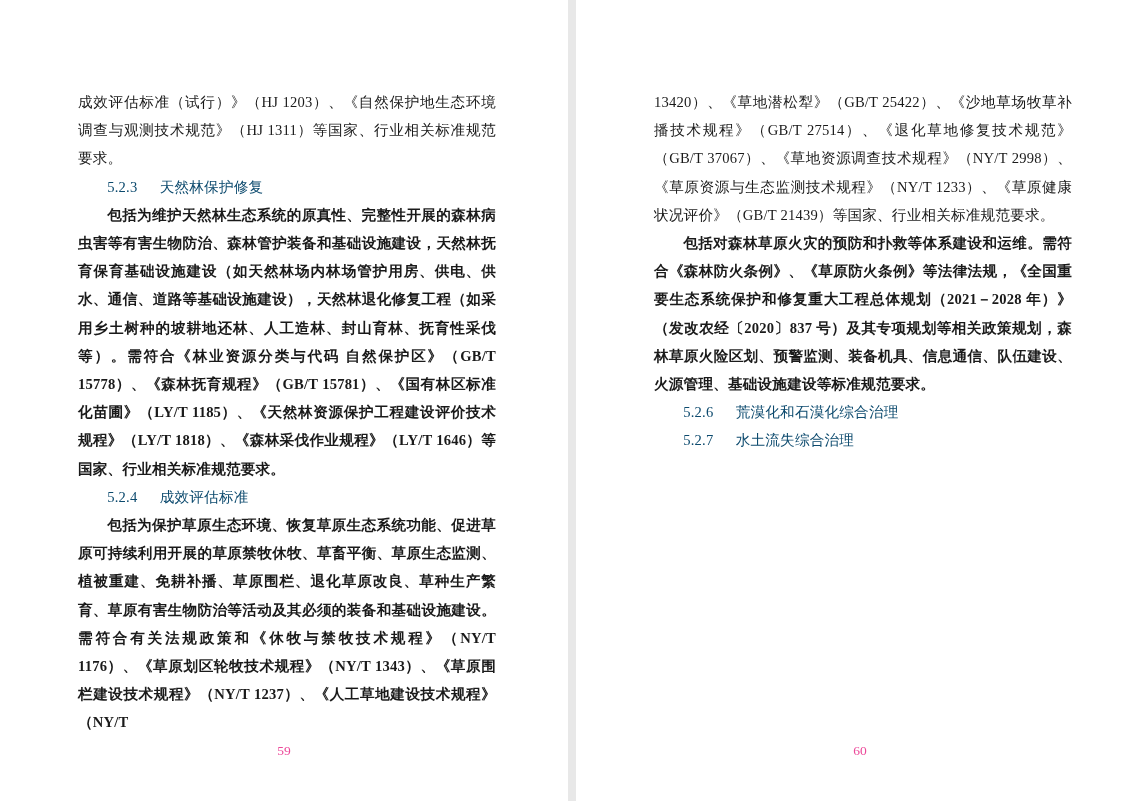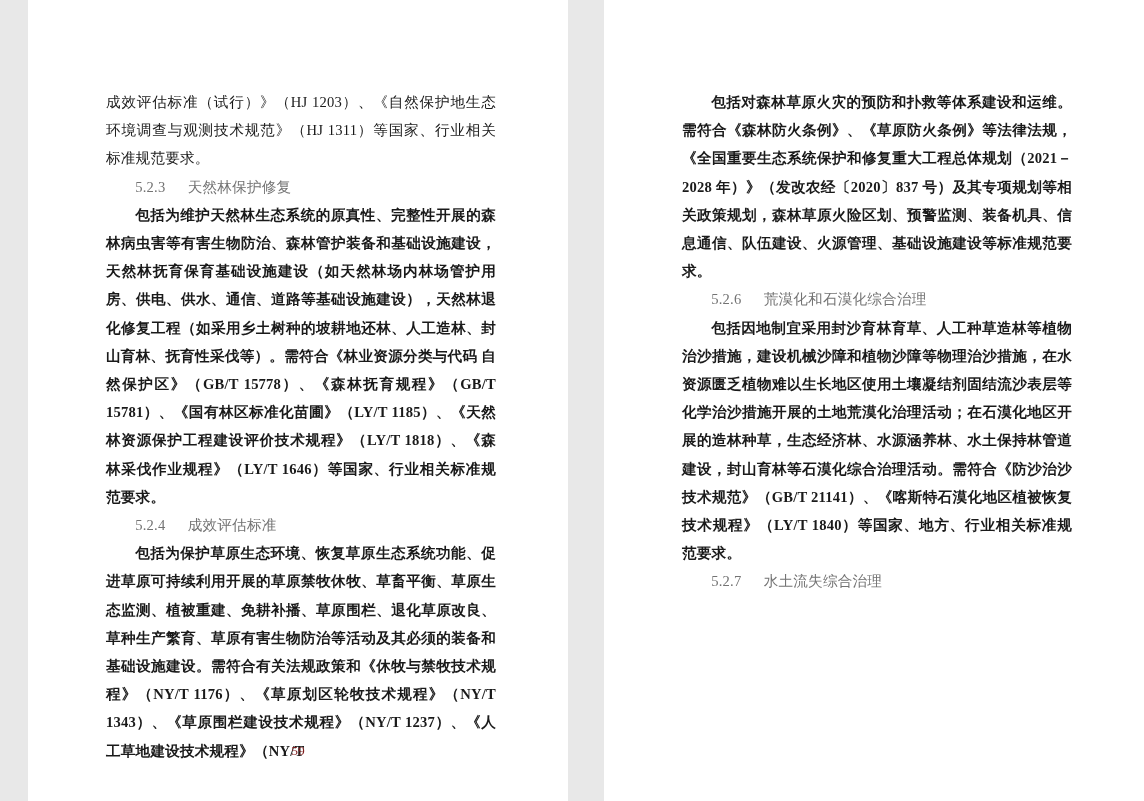--- a/index.html
+++ b/index.html
@@ -19,21 +19,20 @@
     gap: 8px;
     background: #e8e8e8;
   }
   .page {
     background: #ffffff;
     width: 640px;
     height: 801px;
     box-sizing: border-box;
     position: relative;
     overflow: hidden;
-    margin-left: 28px;
   }
   .page-inner {
     position: absolute;
     left: 78px;
     right: 72px;
     top: 88px;
     bottom: 70px;
   }
   .para {
     font-size: 14.6px;
@@ -44,37 +43,37 @@
     margin: 0;
     letter-spacing: 0.2px;
   }
   .indent {
     text-indent: 2em;
     font-weight: bold;
   }
   .heading {
     font-size: 14.6px;
     line-height: 28.2px;
-    color: #737373;
+    color: #0c4a6e;
     margin: 0;
     padding-left: 2em;
     letter-spacing: 0.2px;
   }
   .heading .num {
     display: inline-block;
     min-width: 3.6em;
   }
   .page-number {
     position: absolute;
     bottom: 42px;
     left: 0;
     right: 0;
     text-align: center;
     font-size: 13.5px;
-    color: #7f1d1d;
+    color: #ec4899;
     font-family: "Liberation Serif", serif;
   }
 </style>
 </head>
 <body>
 
 <div class="spread">
 
   <div class="page">
     <div class="page-inner">
@@ -82,20 +81,21 @@
       <p class="heading"><span class="num">5.2.3</span><span>天然林保护修复</span></p>
       <p class="para indent">包括为维护天然林生态系统的原真性、完整性开展的森林病虫害等有害生物防治、森林管护装备和基础设施建设，天然林抚育保育基础设施建设（如天然林场内林场管护用房、供电、供水、通信、道路等基础设施建设），天然林退化修复工程（如采用乡土树种的坡耕地还林、人工造林、封山育林、抚育性采伐等）。需符合《林业资源分类与代码 自然保护区》（GB/T 15778）、《森林抚育规程》（GB/T 15781）、《国有林区标准化苗圃》（LY/T 1185）、《天然林资源保护工程建设评价技术规程》（LY/T 1818）、《森林采伐作业规程》（LY/T 1646）等国家、行业相关标准规范要求。</p>
       <p class="heading"><span class="num">5.2.4</span><span>成效评估标准</span></p>
       <p class="para indent">包括为保护草原生态环境、恢复草原生态系统功能、促进草原可持续利用开展的草原禁牧休牧、草畜平衡、草原生态监测、植被重建、免耕补播、草原围栏、退化草原改良、草种生产繁育、草原有害生物防治等活动及其必须的装备和基础设施建设。需符合有关法规政策和《休牧与禁牧技术规程》（NY/T 1176）、《草原划区轮牧技术规程》（NY/T 1343）、《草原围栏建设技术规程》（NY/T 1237）、《人工草地建设技术规程》（NY/T</p>
     </div>
     <div class="page-number">59</div>
   </div>
 
   <div class="page">
     <div class="page-inner">
+      <p class="para">13420）、《草地潜松犁》（GB/T 25422）、《沙地草场牧草补播技术规程》（GB/T 27514）、《退化草地修复技术规范》（GB/T 37067）、《草地资源调查技术规程》（NY/T 2998）、《草原资源与生态监测技术规程》（NY/T 1233）、《草原健康状况评价》（GB/T 21439）等国家、行业相关标准规范要求。</p>
       <p class="para indent">包括对森林草原火灾的预防和扑救等体系建设和运维。需符合《森林防火条例》、《草原防火条例》等法律法规，《全国重要生态系统保护和修复重大工程总体规划（2021－2028 年）》（发改农经〔2020〕837 号）及其专项规划等相关政策规划，森林草原火险区划、预警监测、装备机具、信息通信、队伍建设、火源管理、基础设施建设等标准规范要求。</p>
       <p class="heading"><span class="num">5.2.6</span><span>荒漠化和石漠化综合治理</span></p>
-      <p class="para indent">包括因地制宜采用封沙育林育草、人工种草造林等植物治沙措施，建设机械沙障和植物沙障等物理治沙措施，在水资源匮乏植物难以生长地区使用土壤凝结剂固结流沙表层等化学治沙措施开展的土地荒漠化治理活动；在石漠化地区开展的造林种草，生态经济林、水源涵养林、水土保持林管道建设，封山育林等石漠化综合治理活动。需符合《防沙治沙技术规范》（GB/T 21141）、《喀斯特石漠化地区植被恢复技术规程》（LY/T 1840）等国家、地方、行业相关标准规范要求。</p>
       <p class="heading"><span class="num">5.2.7</span><span>水土流失综合治理</span></p>
     </div>
+    <div class="page-number">60</div>
   </div>
 
 </div>
 
 </body></html>

